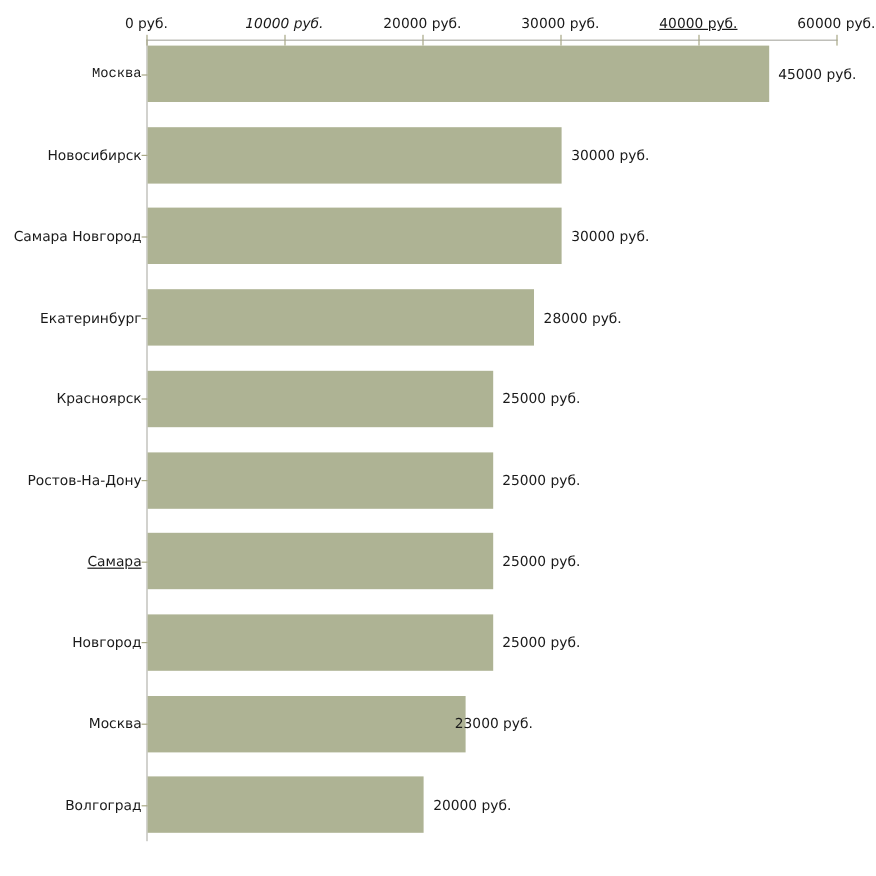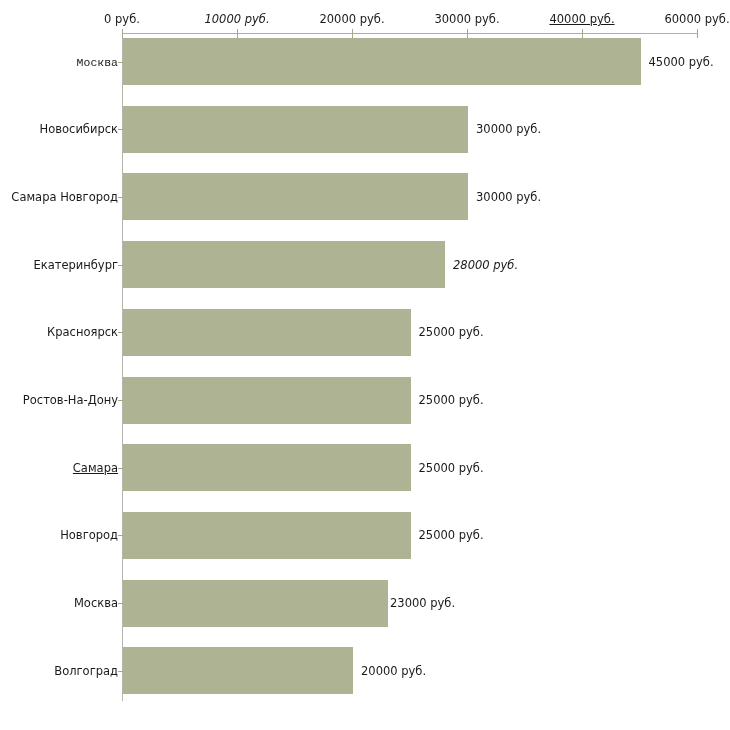--- a/index.html
+++ b/index.html
@@ -145,22 +145,22 @@
       <div class="bar" title="Ростов-На-Дону: 25000 руб." style="top: 376.5px; height: 47px; width: 287.5px; background: rgb(174, 179, 148);"></div>
       <div class="bar" title="Самара: 25000 руб." style="top: 444.2px; height: 47px; width: 287.5px; background: rgb(174, 179, 148);"></div>
       <div class="bar" title="Челябинск: 25000 руб." style="top: 511.9px; height: 47px; width: 287.5px; background: rgb(174, 179, 148);"></div>
       <div class="bar" title="Пермь: 23000 руб." style="top: 579.6px; height: 47px; width: 264.5px; background: rgb(174, 179, 148);"></div>
       <div class="bar" title="Волгоград: 20000 руб." style="top: 647.3px; height: 47px; width: 230px; background: rgb(174, 179, 148);"></div>
     </div>
   <div id="values-layer">
       <div class="bar-value" style="left: 648.5px; top: 61.5px;">45000 руб.</div>
       <div class="bar-value" style="left: 476px; top: 129.2px;">30000 руб.</div>
       <div class="bar-value" style="left: 476px; top: 196.9px;">30000 руб.</div>
-      <div class="bar-value" style="left: 453px; top: 264.6px; font-style: italic;">28000 руб.</div>
+      <div class="bar-value" style="left: 453px; top: 264.6px;">28000 руб.</div>
       <div class="bar-value" style="left: 418.5px; top: 332.3px;">25000 руб.</div>
       <div class="bar-value" style="left: 418.5px; top: 400px;">25000 руб.</div>
       <div class="bar-value" style="left: 418.5px; top: 467.7px;">25000 руб.</div>
       <div class="bar-value" style="left: 418.5px; top: 535.4px;">25000 руб.</div>
-      <div class="bar-value" style="left: 390px; top: 603.1px;">23000 руб.</div>
+      <div class="bar-value" style="left: 379px; top: 603.1px;">23000 руб.</div>
       <div class="bar-value" style="left: 361px; top: 670.8px;">20000 руб.</div>
     </div>
 
 </div>
 
 </body></html>

